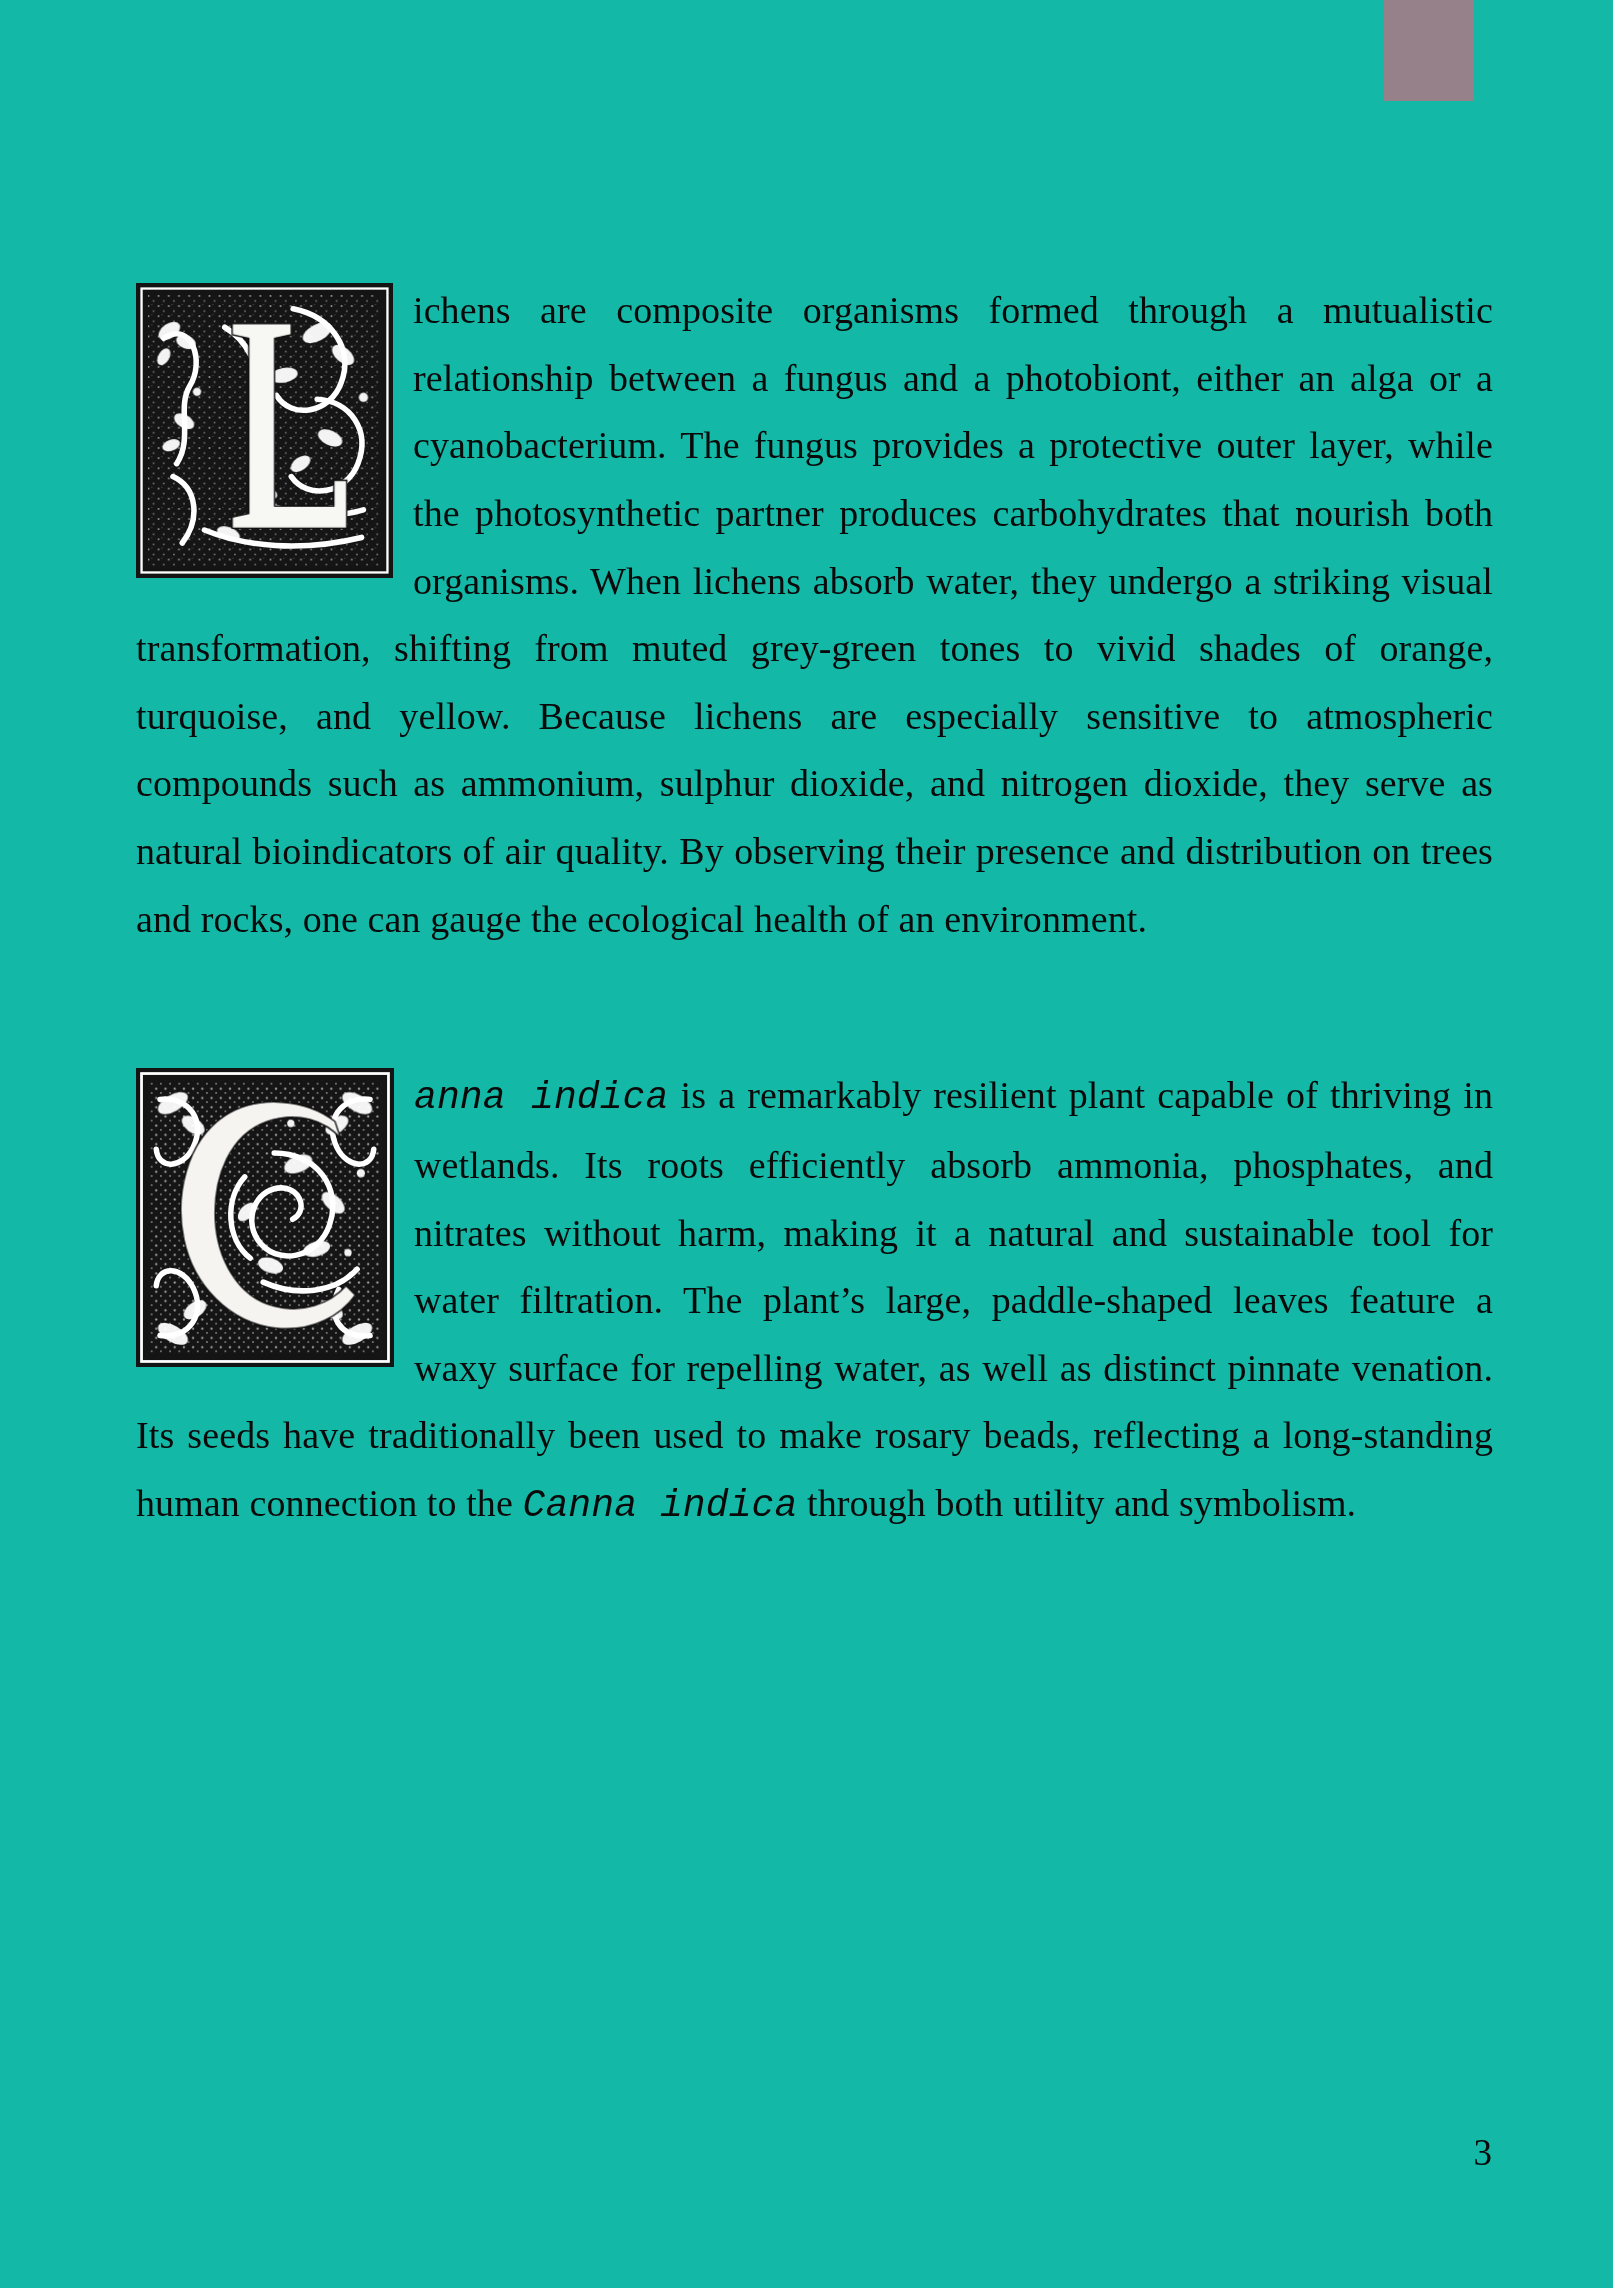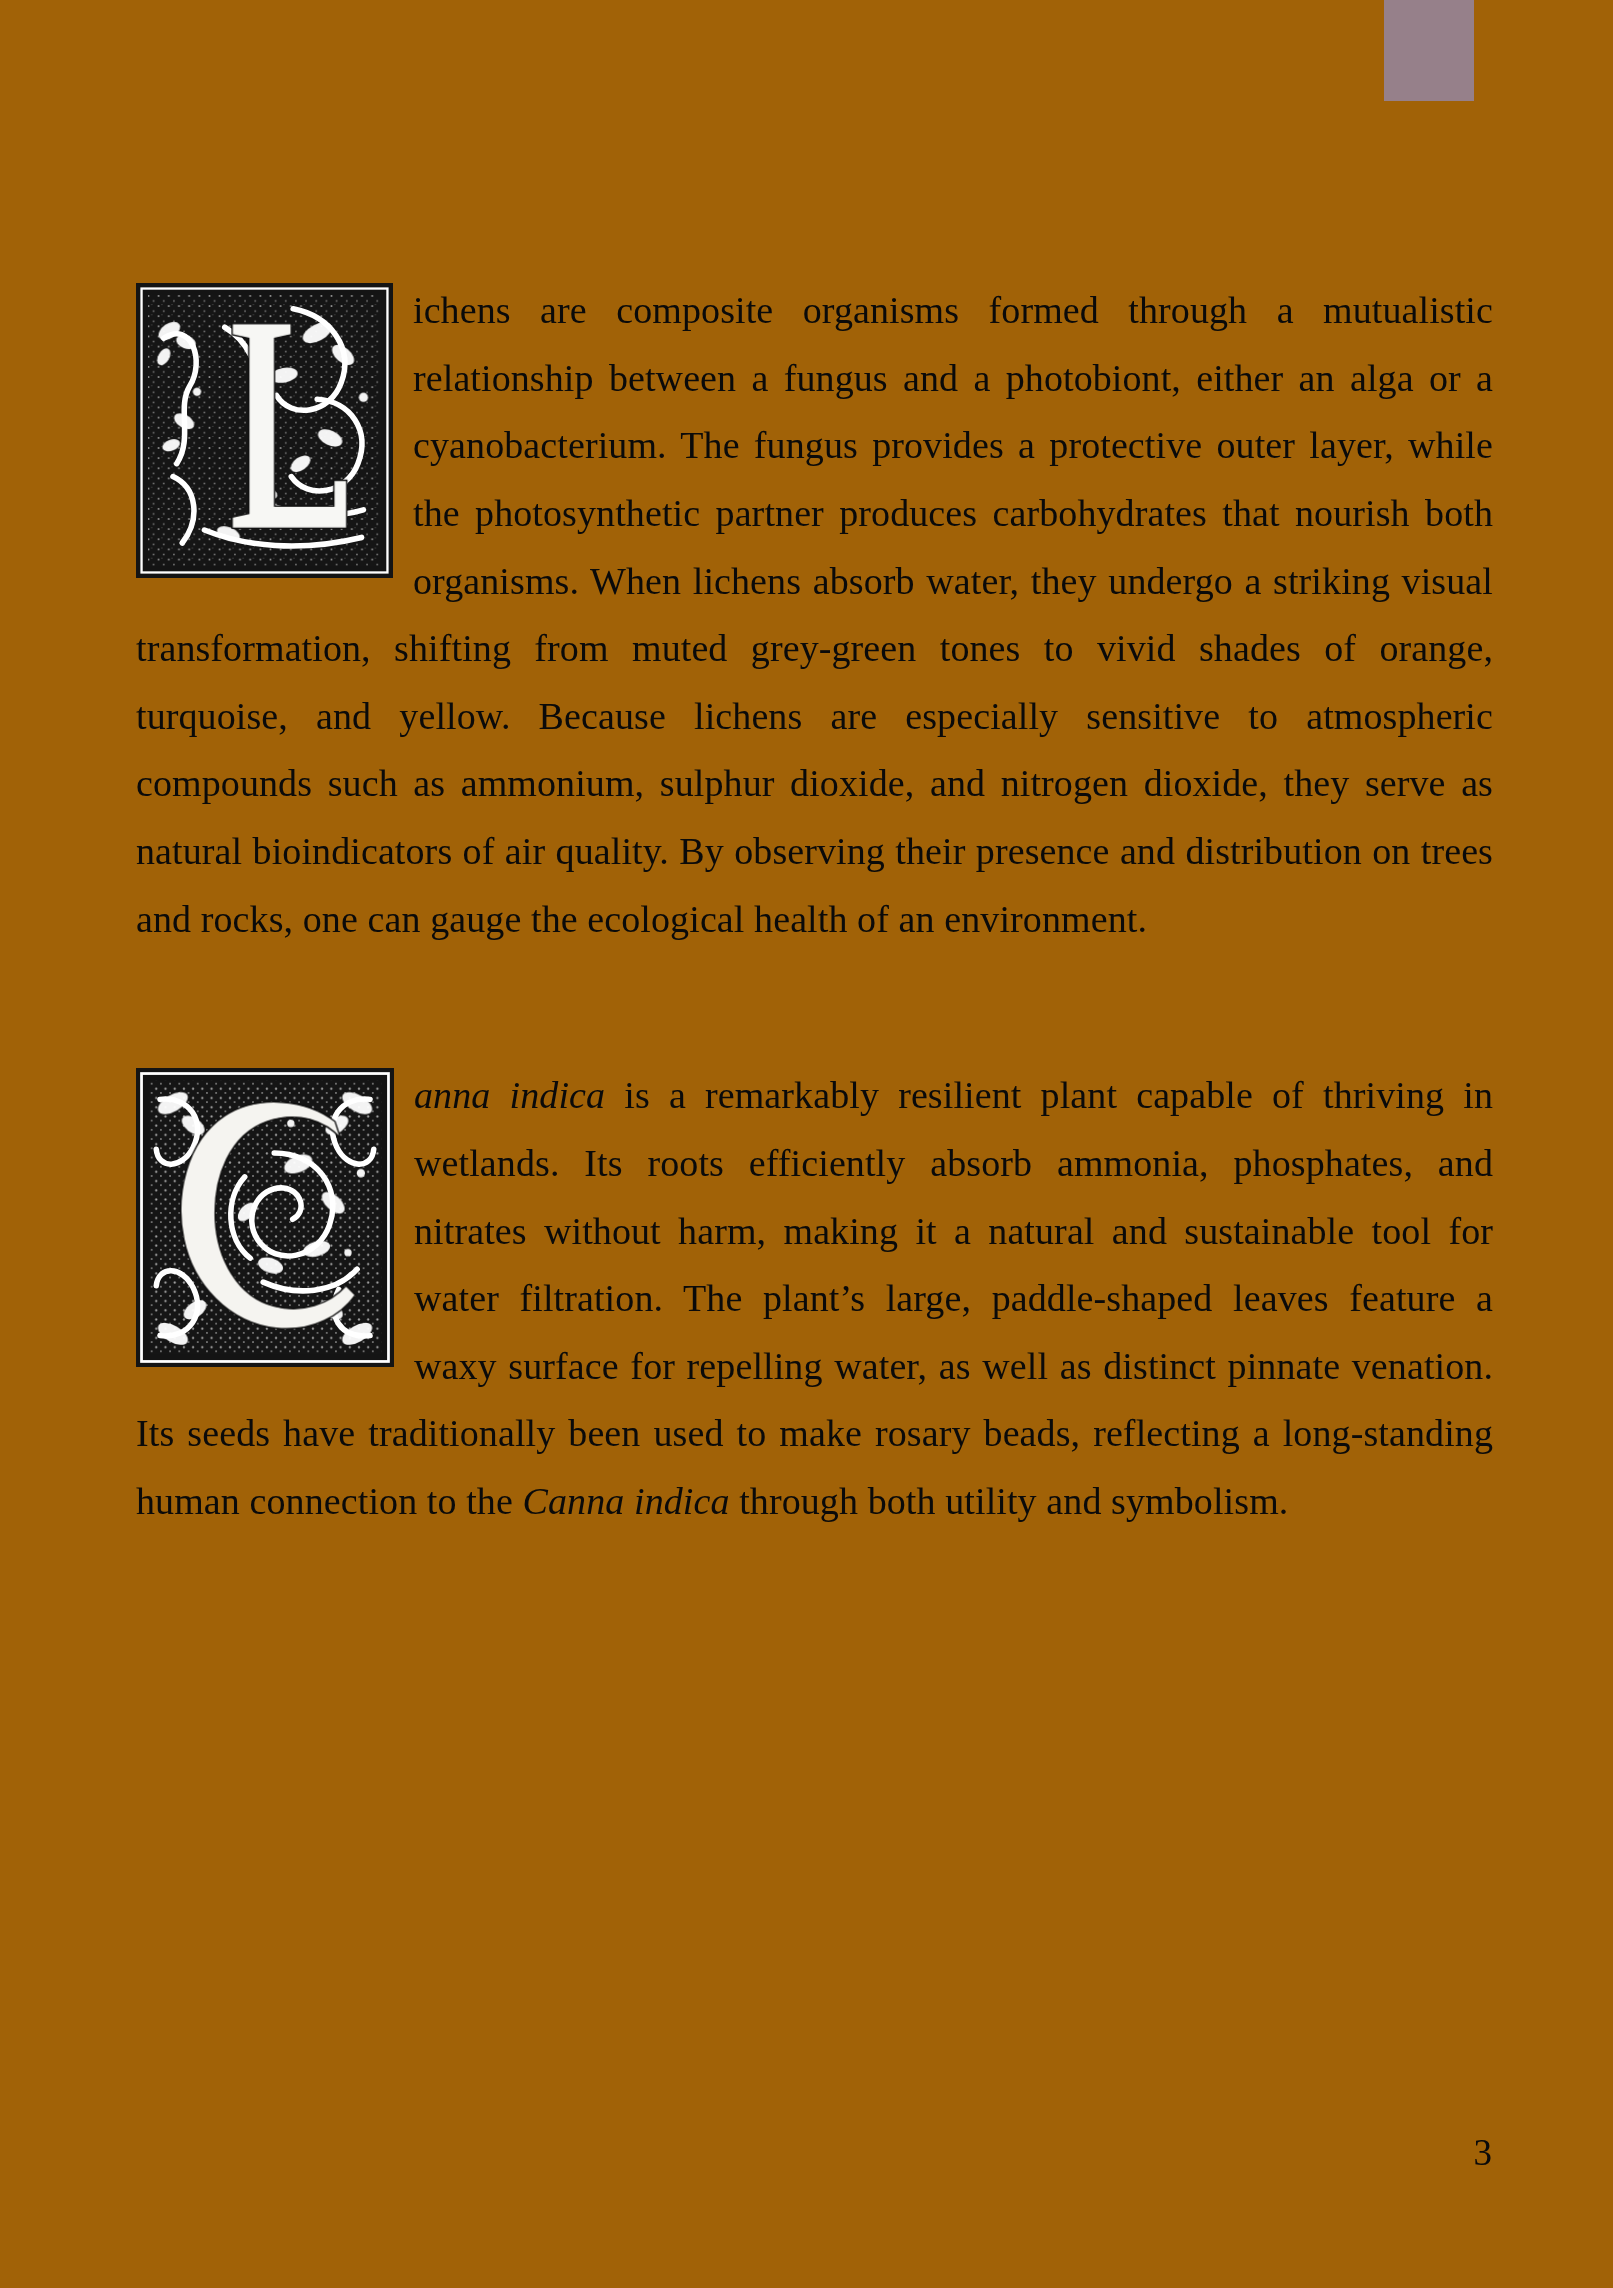--- a/index.html
+++ b/index.html
@@ -5,21 +5,21 @@
   html, body {
     margin: 0;
     padding: 0;
     background: #ffffff;
   }
 
   .page {
     position: relative;
     width: 1613px;
     height: 2289px;
-    background: #a16207;
+    background: #14b8a6;
     overflow: hidden;
     font-family: "Liberation Serif", "DejaVu Serif", serif;
     color: #000000;
   }
 
   
   .corner-block {
     position: absolute;
     top: 0px;
     left: 1384px;
@@ -72,20 +72,21 @@
     width: 100%;
     height: 100%;
   }
 
   .para-text {
     
   }
 
   em, .ital {
     font-style: italic;
+    font-family: Liberation Mono, monospace;
   }
 
   
   .folio {
     position: absolute;
     right: 121px;
     bottom: 118px;
     font-size: 37px;
     line-height: 1;
     color: #0a0a0a;

